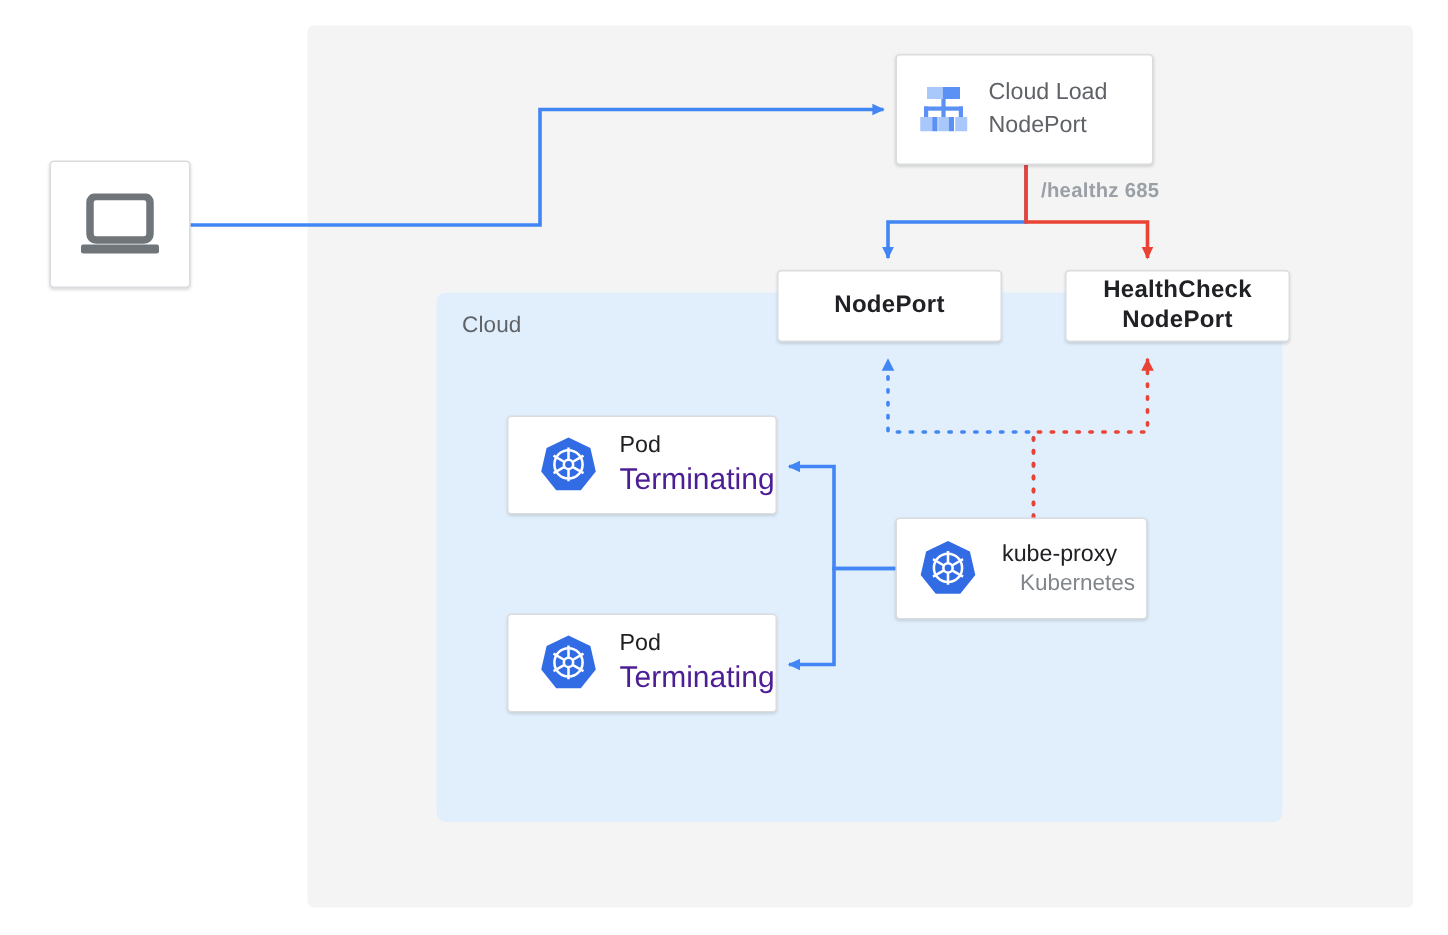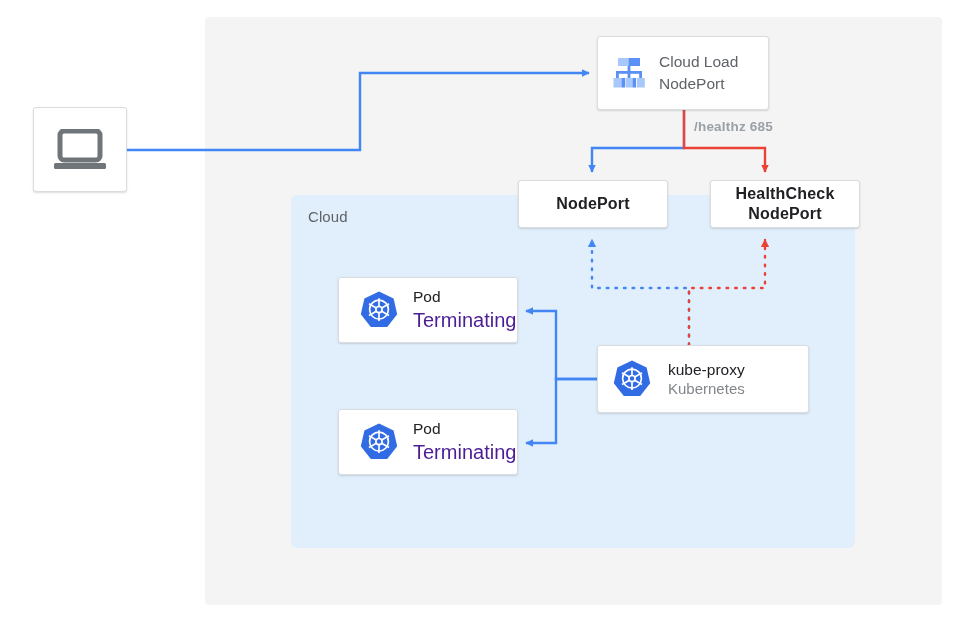--- a/index.html
+++ b/index.html
@@ -145,36 +145,37 @@
   .pod-sub {
     font-size: 20px;
     color: #4c1d95;
     line-height: 1.3;
   }
 
   
   #kubeproxy-box {
     left: 597px;
     top: 345px;
-    width: 212px;
+    width: 168px;
     height: 68px;
     display: flex;
     align-items: center;
     padding-left: 14px;
   }
   #kubeproxy-text { margin-left: 16px; }
   #kubeproxy-title {
     font-size: 15.5px;
     color: #202124;
     line-height: 1.25;
   }
   #kubeproxy-sub {
     font-size: 15px;
     color: #80868b;
     line-height: 1.3;
+    margin-left: 12px;
   }
 
   
   #healthz-label {
     left: 694px;
     top: 119px;
     font-size: 13.5px;
     font-weight: bold;
     color: #9aa0a6;
     letter-spacing: 0.2px;

